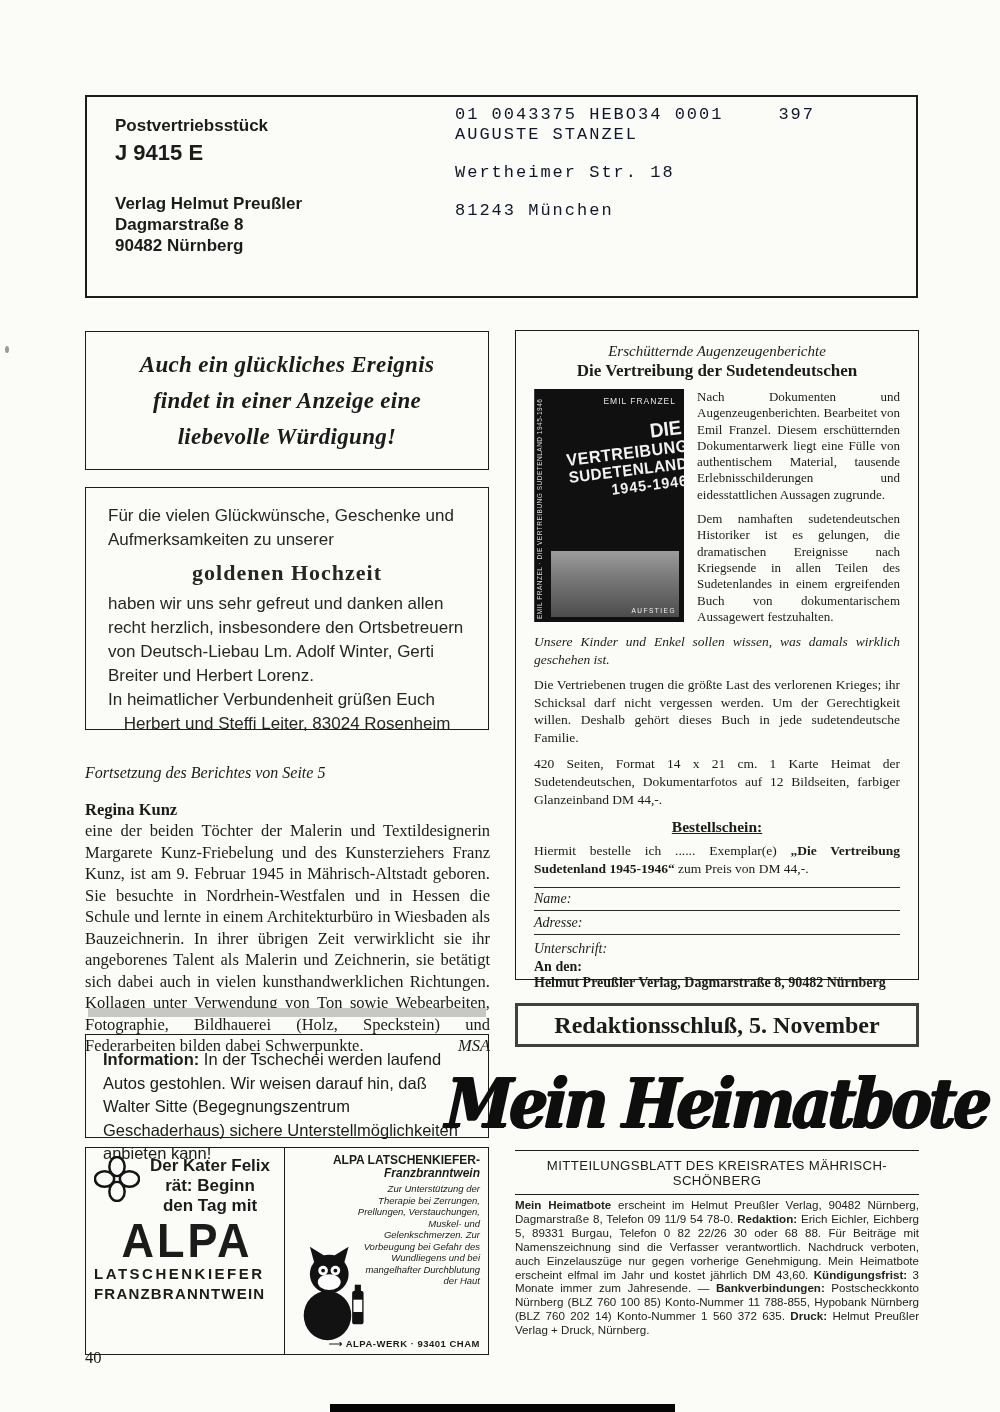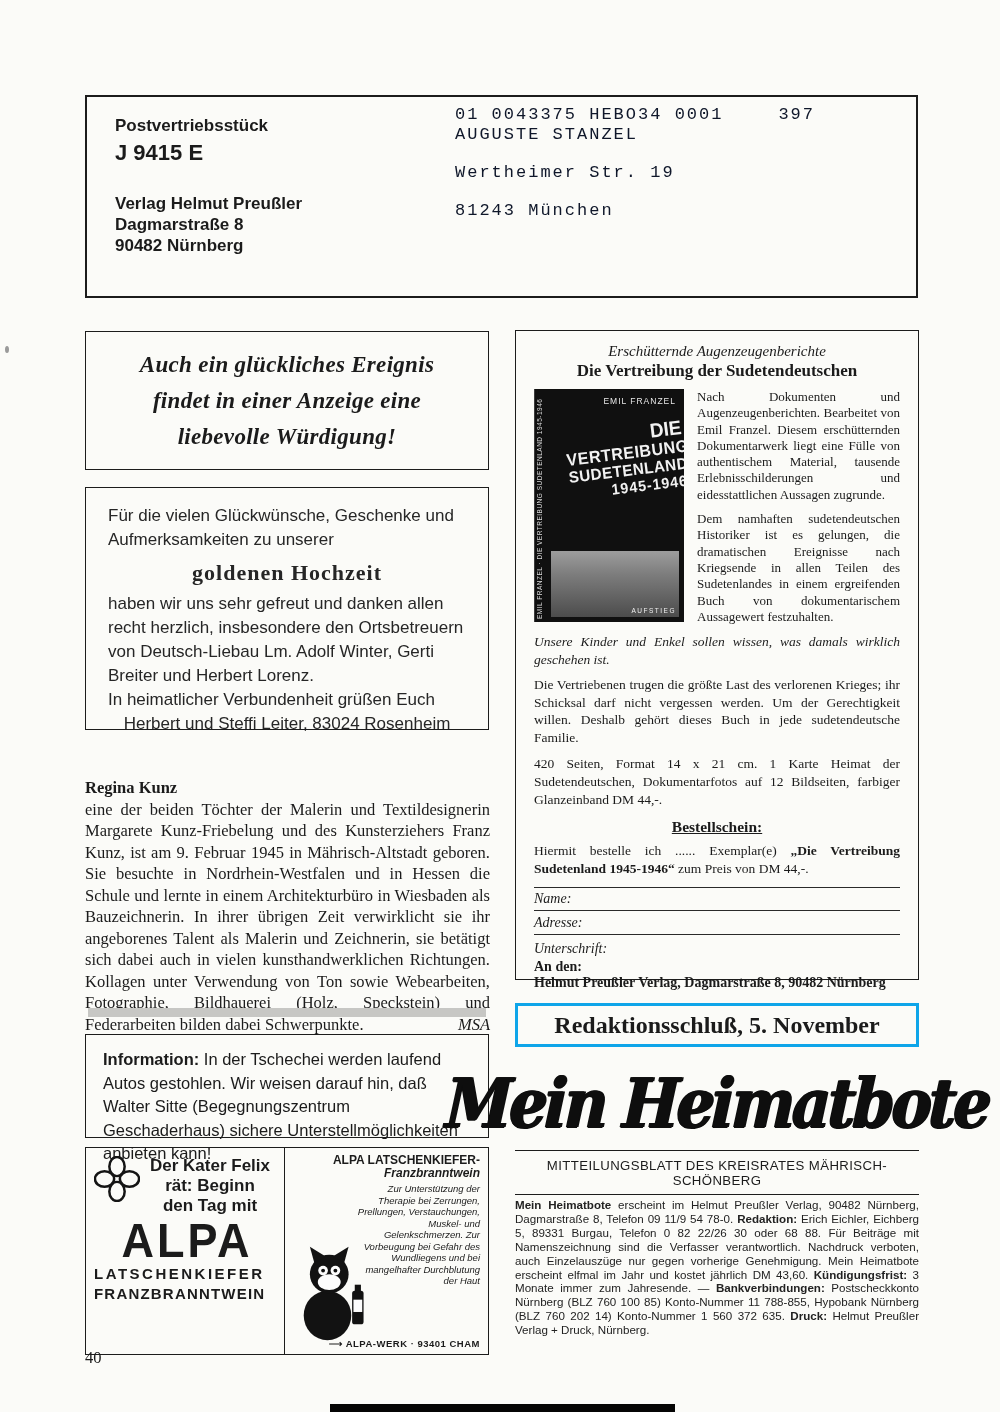--- a/index.html
+++ b/index.html
@@ -65,21 +65,21 @@
   .ct3{font-size:16px;font-weight:bold;letter-spacing:0.5px;}
   .ct4{font-size:15px;font-weight:bold;letter-spacing:1px;}
   .cover-photo{position:absolute;left:17px;right:5px;bottom:5px;height:66px;background:linear-gradient(180deg,#9d9d9d 0%,#7d7d7d 35%,#4c4c4c 100%);}
   .cover-pub{position:absolute;right:8px;bottom:8px;color:#f0f0f0;font-size:6.5px;letter-spacing:1.5px;}
   .bkright{font-size:13px;line-height:16.3px;}
   .bkpara{font-size:13.5px;line-height:17.8px;}
   .oline{border-top:1.2px solid #2a2a2a;height:0;}
   .ofield{font-size:14px;}
   .bestell{font-size:15.5px;text-decoration:underline;margin-top:10px;}
 
-  .deadline{font-size:24px;line-height:38px;border:3px solid #0ea5e9;box-sizing:border-box;}
+  .deadline{font-size:24px;line-height:38px;border:3px solid #404040;box-sizing:border-box;}
 
   .logo-text{font-family:"DejaVu Serif","Liberation Serif",serif;font-style:italic;font-weight:bold;font-size:60px;letter-spacing:-3px;transform:scaleY(1.14) skewX(-3deg);text-shadow:1.4px 0 #0e0e0e,-0.8px 0 #0e0e0e,0 0.8px #0e0e0e;color:#0e0e0e;white-space:nowrap;}
 
   .subtitle{border-top:1.5px solid #1c1c1c;border-bottom:1.5px solid #1c1c1c;padding:7px 0 6px 0;font-size:13.2px;letter-spacing:0.4px;box-sizing:border-box;}
 
   .imprint{font-size:11.6px;line-height:13.9px;color:#222;}
 
   .blackbar{background:#050505;}
   .artifact-dot{background:#9a9a9a;border-radius:50%;}
 </style>
@@ -97,40 +97,41 @@
       <div class="b fs17 mt30">Verlag Helmut Preußler</div>
       <div class="b fs17">Dagmarstraße 8</div>
       <div class="b fs17">90482 Nürnberg</div>
     </div>
     <div class="addr mono">
       <div class="addr-line1">
         <span>01 0043375 HEBO34 0001</span>
         <span>397</span>
       </div>
       <div>AUGUSTE STANZEL</div>
-      <div class="mt18">Wertheimer Str. 19</div>
+      <div class="mt18">Wertheimer Str. 18</div>
       <div class="mt18">81243 München</div>
     </div>
   </div>
 
   <div class="abs thinbox serif b it ctr notice" style="left:85px;top:331px;width:404px;height:139px">
     <div>Auch ein glückliches Ereignis</div>
     <div>findet in einer Anzeige eine</div>
     <div>liebevolle Würdigung!</div>
   </div>
 
   <div class="abs thinbox sans wedding" style="left:85px;top:487px;width:404px;height:243px">
     <div>Für die vielen Glückwünsche, Geschenke und Aufmerksamkeiten zu unserer</div>
     <div class="b ctr wedding-head">goldenen Hochzeit</div>
     <div>haben wir uns sehr gefreut und danken allen recht herzlich, insbesondere den Ortsbetreuern von Deutsch-Liebau Lm. Adolf Winter, Gerti Breiter und Herbert Lorenz.</div>
     <div>In heimatlicher Verbundenheit grüßen Euch</div>
     <div class="ctr">Herbert und Steffi Leiter, 83024 Rosenheim</div>
   </div>
 
   <div class="abs serif contin" style="left:85px;top:762px;width:405px">
+    <div class="it" style="font-size:16px">Fortsetzung des Berichtes von Seite 5</div>
     <div class="b" style="margin-top:15px">Regina Kunz</div>
     <div class="just">
       <span>eine der beiden Töchter der Malerin und Textildesignerin Margarete Kunz-Friebelung und des Kunsterziehers Franz Kunz, ist am 9. Februar 1945 in Mährisch-Altstadt geboren. Sie besuchte in Nordrhein-Westfalen und in Hessen die Schule und lernte in einem Architekturbüro in Wiesbaden als Bauzeichnerin. In ihrer übrigen Zeit verwirklicht sie ihr angeborenes Talent als Malerin und Zeichnerin, sie betätigt sich dabei auch in vielen kunsthandwerklichen Richtungen. Kollagen unter Verwendung von Ton sowie Webearbeiten, Fotographie, Bildhauerei (Holz, Speckstein) und Federarbeiten bilden dabei Schwerpunkte.</span>
       <span class="msa it">MSA</span>
     </div>
   </div>
 
   <div class="abs graybar" style="left:88px;top:1008px;width:398px;height:9px"></div>
 
   <div class="abs thinbox sans infobox" style="left:85px;top:1034px;width:404px;height:104px">

